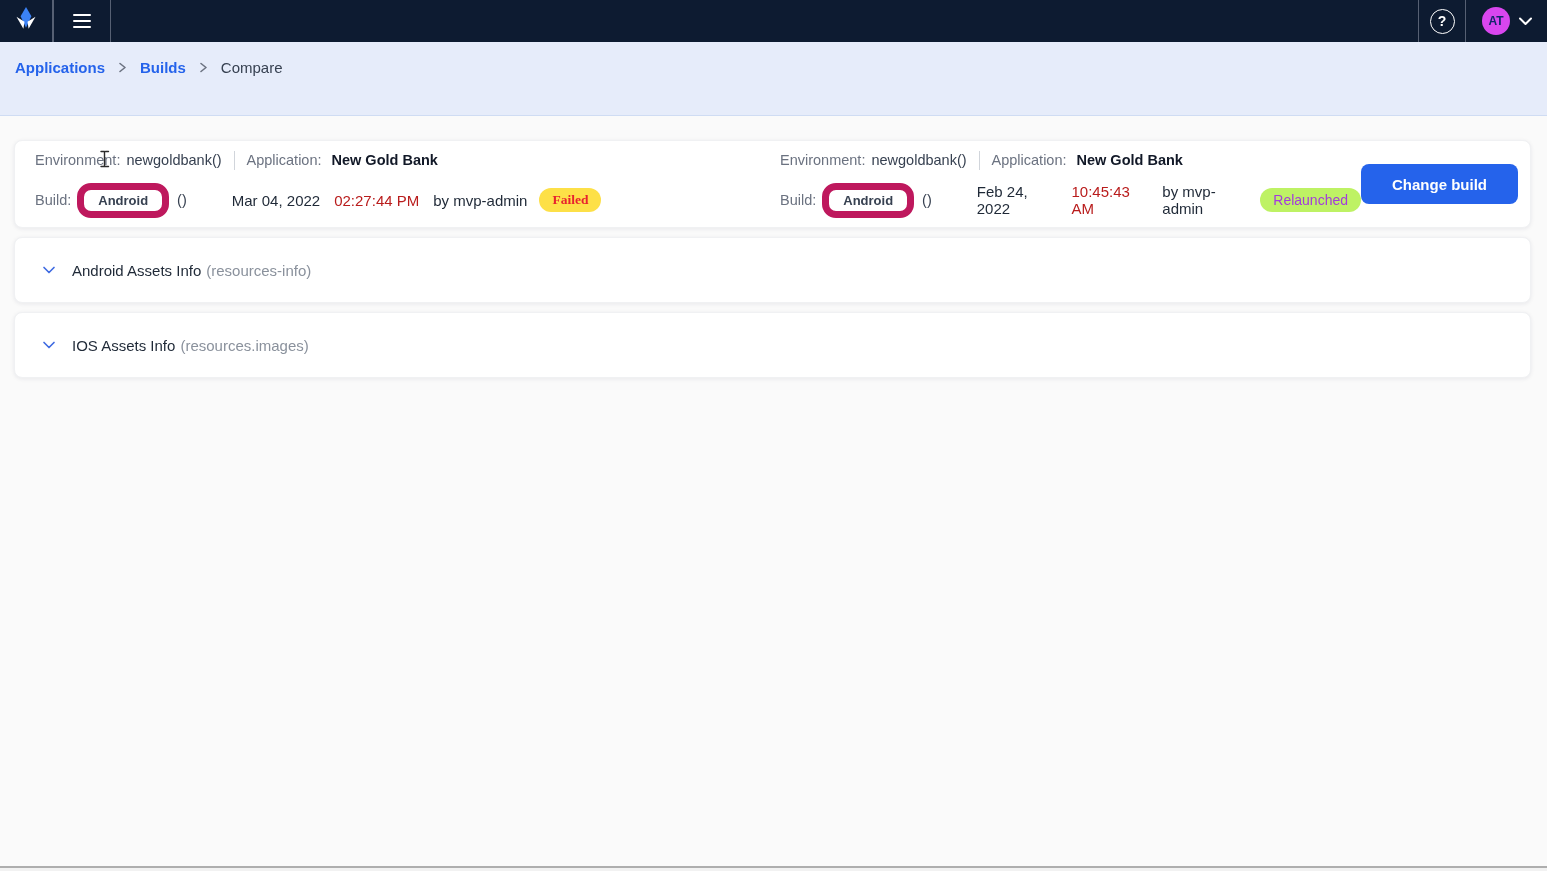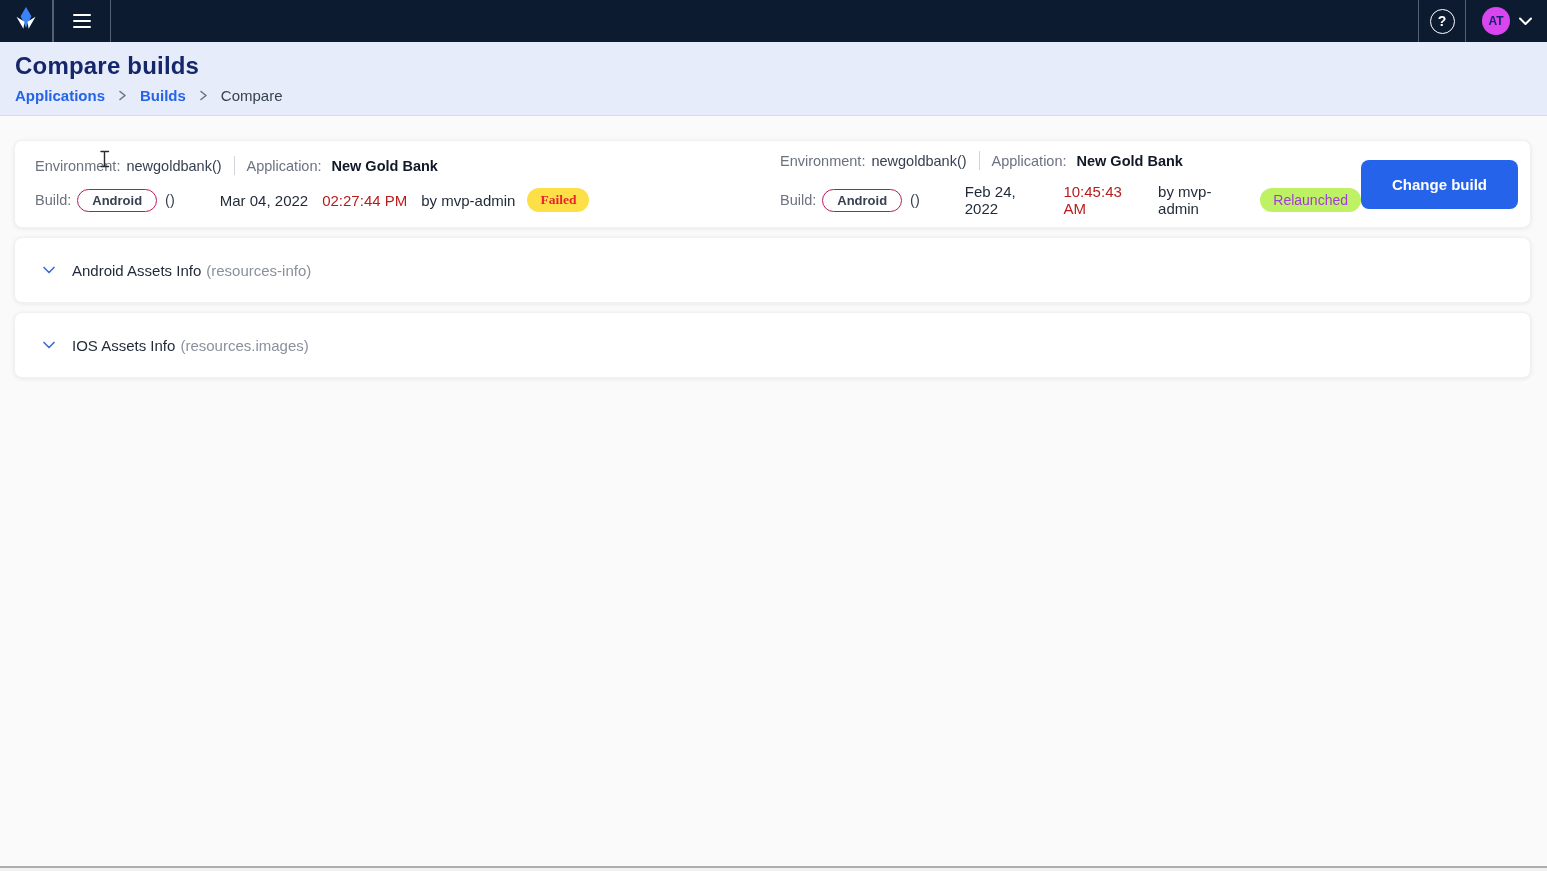--- a/index.html
+++ b/index.html
@@ -99,39 +99,39 @@
   }
   .build-group { display:flex; flex-direction:column; gap:13px; }
   .build-group.left { flex:0 0 745px; }
   .build-group.right { flex:1; }
   .info-row { display:flex; align-items:center; font-size:14.5px; }
   .lbl { color:#6b7280; margin-right:6px; }
   .val { color:#374151; }
   .val-bold { color:#111827; font-weight:bold; }
   .vdiv { width:1px; height:19px; background:#d1d5db; margin:0 12px; }
   .pill {
-    border:1px solid #be185d; border-radius:14px;
+    border:7px solid #be185d; border-radius:14px;
     padding:3px 14px; font-size:13px; font-weight:bold; color:#374151;
     background:#ffffff;
   }
   .parens { margin-left:8px; color:#374151; }
   .dt { margin-left:45px; color:#1f2937; font-size:15px; }
   .tm { margin-left:14px; color:#b91c1c; font-size:15px; }
   .by { margin-left:14px; color:#1f2937; font-size:15px; }
   .badge {
     margin-left:12px;
     border-radius:13px; padding:4px 13px;
     font-size:13.5px; font-weight:bold; white-space:nowrap;
   }
   .badge-failed { background:#fde047; color:#e8222e;font-family:Liberation Serif, serif; }
   .badge-relaunched { background:#bef264; color:#a33bdc; font-weight:normal; font-size:14px; }
   .btn-primary {
     background:#2563eb; color:#ffffff;
     border:none; border-radius:8px;
-    height:49px; width:157px;
+    height:40px; width:157px;
     font-family:"Liberation Sans", sans-serif;
     font-size:15px; font-weight:bold;
     cursor:pointer;
     flex:0 0 auto;
   }
 
   
   .section-row {
     height:66px; margin-top:9px;
     display:flex; align-items:center;
@@ -207,21 +207,20 @@
     <div class="avatar">AT</div>
     <span style="display:flex;align-items:center;">
       <svg width="15" height="10" viewBox="0 0 15 10">
           <polyline points="2,2.5 7.5,8 13,2.5" fill="none" stroke="#ffffff" stroke-width="2" stroke-linecap="round" stroke-linejoin="round"></polyline>
         </svg>
     </span>
   </div>
 </header>
 
 <div class="page-header">
-  <div class="page-title">Compare builds</div>
   <div class="breadcrumb">
     <span class="crumb-link">Applications</span>
     <span class="crumb-chev">
       <svg width="11" height="11" viewBox="0 0 11 11">
           <polyline points="3,1.5 8,5.5 3,9.5" fill="none" stroke="#6b7280" stroke-width="1.6" stroke-linecap="round" stroke-linejoin="round"></polyline>
         </svg>
     </span>
     <span class="crumb-link">Builds</span>
     <span class="crumb-chev">
       <svg width="11" height="11" viewBox="0 0 11 11">

